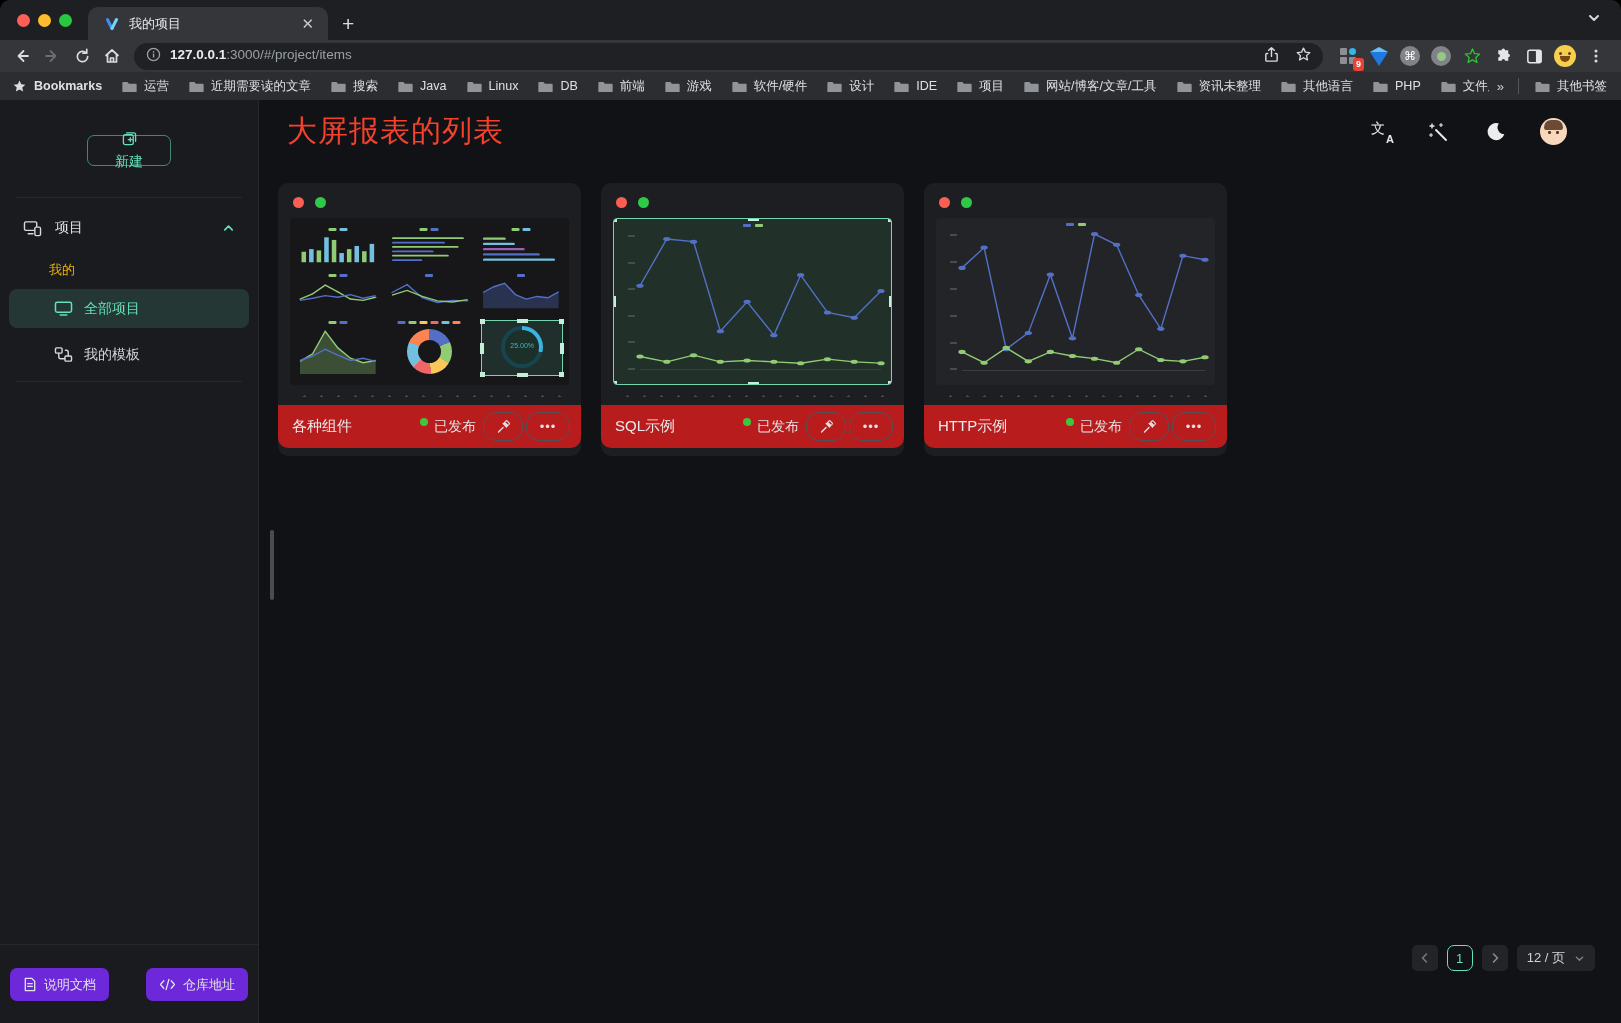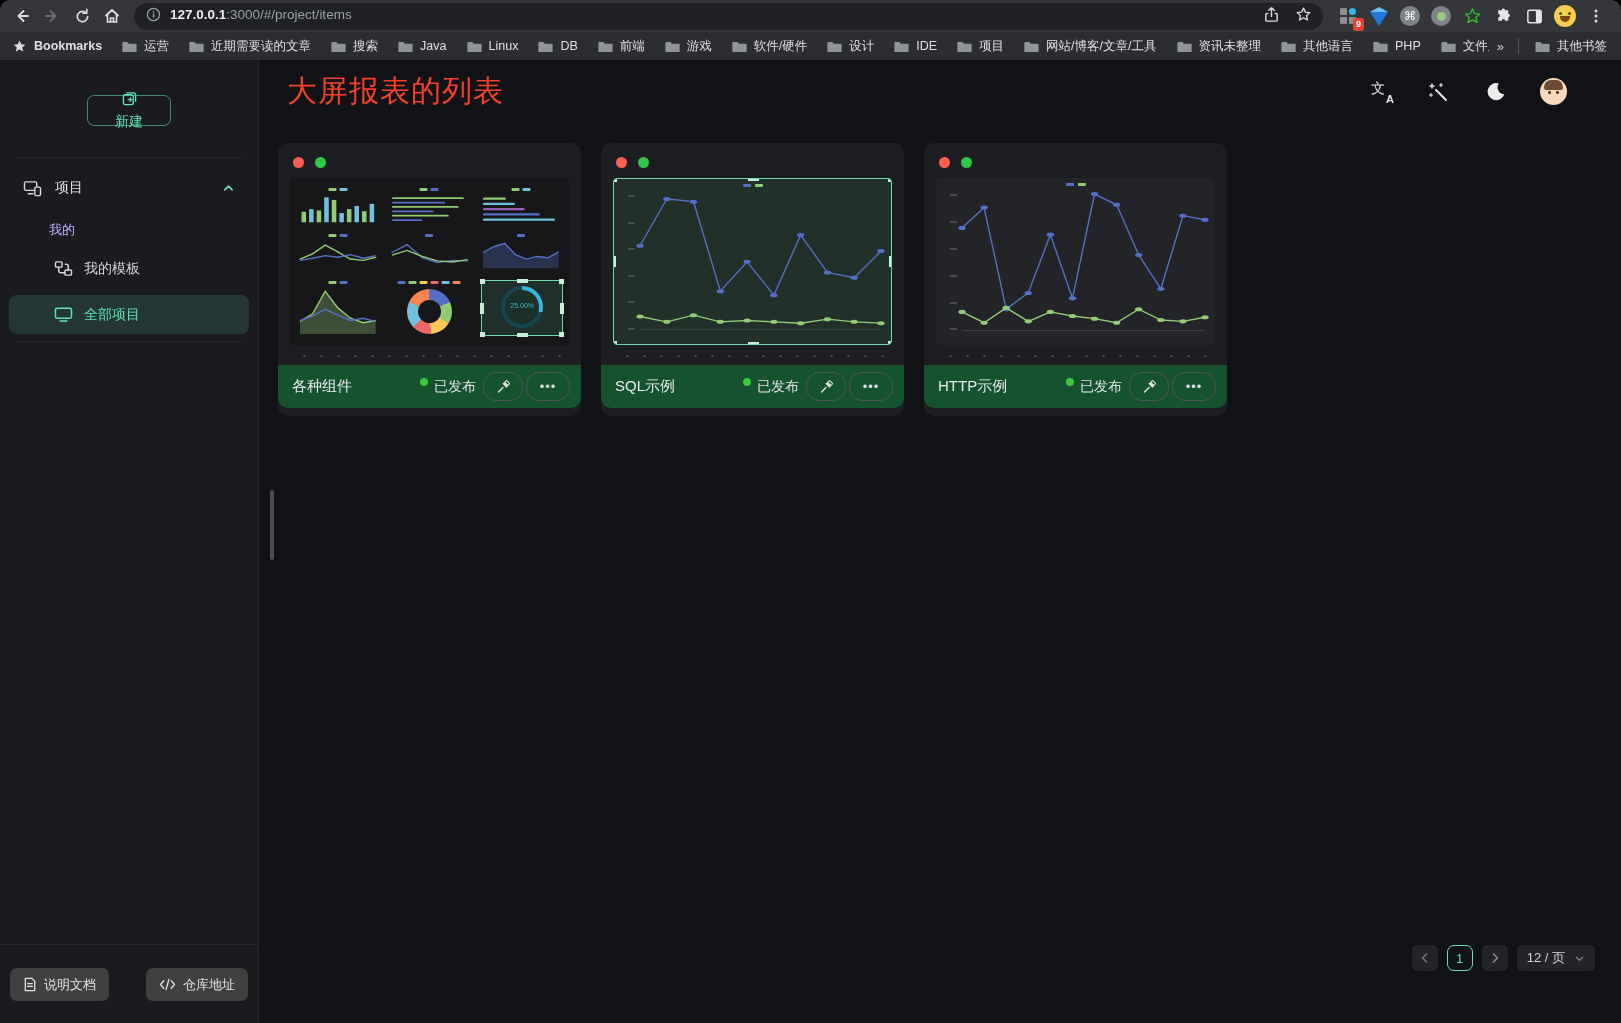--- a/index.html
+++ b/index.html
@@ -44,25 +44,25 @@
   .bm-sep { width:1px; height:16px; background:#55565a; margin:0 6px; flex-shrink:0; }
 
   
   .app { flex:1; display:flex; min-height:0; }
   .sidebar { width:259px; background:#1a1b1f; border-right:1px solid #27282c; display:flex; flex-direction:column; flex-shrink:0; }
   .new-btn { margin:35px auto 0; width:84px; height:31px; border:1px solid rgba(99,226,183,.55); border-radius:7px; display:flex; align-items:center; justify-content:center; gap:7px; color:#63e2b7; font-size:14px; background:transparent; cursor:pointer;flex-direction:column; }
   .side-divider { height:1px; background:#27282c; margin:31px 16px 0; }
   .menu { padding:9px 9px 0; }
   .menu-head { display:flex; align-items:center; gap:13px; height:42px; padding:0 14px; color:#e2e3e5; font-size:14px; border-radius:8px; }
   .menu-head .spacer { flex:1; }
-  .menu-group { color:#c4b5fd; font-size:13px; padding:12px 0 10px 40px; }
+  .menu-group { color:#eab308; font-size:13px; padding:12px 0 10px 40px; }
   .menu-item { height:39px; border-radius:8px; display:flex; align-items:center; gap:11px; padding-left:45px; color:#d3d4d6; font-size:14px; margin-bottom:7px; }
   .menu-item.active { background:rgba(99,226,183,.14); color:#63e2b7; }
   .sidebar-bottom { margin-top:auto; border-top:1px solid #27282c; padding:23px 10px 22px; display:flex; justify-content:space-between; }
-  .foot-btn { height:33px; background:#404040; border:none; border-radius:7px; color:#e2e3e5; font-size:13px; display:flex; align-items:center; gap:7px; padding:0 13px; cursor:pointer; }
+  .foot-btn { height:33px; background:#6d28d9; border:none; border-radius:7px; color:#e2e3e5; font-size:13px; display:flex; align-items:center; gap:7px; padding:0 13px; cursor:pointer; }
 
   .main { flex:1; background:#111216; position:relative; min-width:0; }
   .main-header { height:63px; display:flex; align-items:center; padding:0 54px 0 28px; }
   .page-title { font-size:30px; color:#f5402c; letter-spacing:1px; font-weight:500; }
   .header-icons { margin-left:auto; display:flex; align-items:center; gap:33px; }
   .hicon { width:24px; height:24px; display:flex; align-items:center; justify-content:center; cursor:pointer; }
   .translate { position:relative; width:22px; height:20px; color:#e8e9eb; }
   .translate .zh { position:absolute; left:0; top:-2px; font-size:14px; }
   .translate .en { position:absolute; right:-1px; bottom:-3px; font-size:11px; font-weight:bold; }
   .user-avatar { width:27px; height:27px; border-radius:50%; background:#f7d8bd; position:relative; overflow:hidden; }
@@ -98,40 +98,63 @@
   .mini-legend { position:absolute; top:1px; left:50%; transform:translateX(-50%); display:flex; gap:3px; }
   .donut-wrap { display:flex; align-items:center; justify-content:center; height:100%; }
   .donut { width:45px; height:45px; border-radius:50%; position:relative; }
   .donut::after { content:""; position:absolute; inset:11px; border-radius:50%; background:#17171a; }
   .gauge-sel { position:absolute; inset:0 -1px 0 1px; background:rgba(99,226,183,.12); border:1px solid #74d6ae; }
   .gauge-ring { width:42px; height:42px; margin:5px auto 0; border-radius:50%; background:conic-gradient(#38b6e3 8deg 105deg, #17444f 105deg 368deg); position:relative; }
   .gauge-ring::after { content:""; position:absolute; inset:4px; border-radius:50%; background:#1d2f29; }
   .gauge-label { position:absolute; left:0; right:0; top:21px; text-align:center; font-size:7px; color:#35b9c6; z-index:2; }
 
   .dotline { height:3px; margin:10px 3px 0; background-image:radial-gradient(circle, #4a4b4f 1.2px, transparent 1.4px); background-size:17px 3px; background-position:3px 0; background-repeat:repeat-x; }
-  .card-footer { margin:8px -12px 8px; background:#14532d; border-radius:0 0 10px 10px; height:44px; display:flex; align-items:center; padding:0 11px 0 14px; gap:3px; }
+  .card-footer { margin:8px -12px 8px; background:#b91c1c; border-radius:0 0 10px 10px; height:44px; display:flex; align-items:center; padding:0 11px 0 14px; gap:3px; }
   .card-name { font-size:15px; color:#eaebed; flex:1; }
   .status { display:flex; align-items:flex-start; gap:6px; font-size:14px; color:#e0e1e3; }
   .status-dot { width:8px; height:8px; border-radius:50%; background:#3fc73c; }
   .icon-btn { height:29px; border:1px solid #515257; border-radius:13px; background:transparent; color:#e0e1e3; display:flex; align-items:center; justify-content:center; cursor:pointer; }
   .icon-btn.hammer { width:40px; margin-left:4px; }
   .icon-btn.more { width:44px; font-size:13px; letter-spacing:1px; }
 
   .pagination { position:absolute; right:26px; bottom:52px; display:flex; align-items:center; gap:9px; }
   .pg-btn { width:26px; height:26px; border-radius:5px; background:#232428; border:none; display:flex; align-items:center; justify-content:center; cursor:pointer; }
   .pg-page { width:26px; height:26px; border-radius:7px; border:1px solid #63e2b7; background:transparent; color:#63e2b7; font-size:13px; display:flex; align-items:center; justify-content:center; }
   .pg-select { height:26px; border-radius:5px; background:#232428; color:#d2d3d5; font-size:13px; display:flex; align-items:center; gap:9px; padding:0 10px; cursor:pointer; }
 
   svg { display:block; }
 </style>
 </head>
 <body>
 
 <div class="window">
 
+  <div class="tabstrip">
+    <div class="traffic">
+      <span class="light red"></span>
+      <span class="light yellow"></span>
+      <span class="light green"></span>
+    </div>
+    <div class="tab">
+      <span>
+        <svg width="16" height="16" viewBox="0 0 16 16">
+          <path d="M3.5 3.5 L8 12.5" stroke="#3f8ef2" stroke-width="3" stroke-linecap="round" fill="none"></path>
+          <path d="M12.5 3.5 L8 12.5" stroke="#6fd6fb" stroke-width="3" stroke-linecap="round" fill="none"></path>
+        </svg>
+      </span>
+      <span class="tab-title">我的项目</span>
+      <span class="tab-close">✕</span>
+    </div>
+    <div class="newtab-btn">+</div>
+    <div class="tabs-chevron">
+      <svg width="14" height="14" viewBox="0 0 14 14">
+          <path d="M3 5 l4 4 4-4" stroke="#d7d8da" stroke-width="2" fill="none" stroke-linecap="round" stroke-linejoin="round"></path>
+        </svg>
+    </div>
+  </div>
 
   <div class="toolbar">
     <span class="nav-ic">
       <svg width="18" height="18" viewBox="0 0 18 18">
           <path d="M10.5 4 L5.5 9 l5 5 M5.5 9 H15" stroke="#dadcde" stroke-width="1.8" fill="none" stroke-linecap="round" stroke-linejoin="round"></path>
         </svg>
     </span>
     <span class="nav-ic">
       <svg width="18" height="18" viewBox="0 0 18 18">
           <path d="M7.5 4 L12.5 9 l-5 5 M12.5 9 H3" stroke="#6a6d71" stroke-width="1.8" fill="none" stroke-linecap="round" stroke-linejoin="round"></path>
@@ -403,38 +426,38 @@
           </span>
           <span>项目</span>
           <span class="spacer"></span>
           <span>
             <svg width="13" height="13" viewBox="0 0 14 14">
                 <path d="M3 8.5 l4-4 4 4" stroke="#63e2b7" stroke-width="1.8" fill="none" stroke-linecap="round" stroke-linejoin="round"></path>
               </svg>
           </span>
         </div>
         <div class="menu-group">我的</div>
+        <div class="menu-item active">
+          <span>
+            <svg width="19" height="17" viewBox="0 0 20 18">
+                <rect x="1.5" y="2.5" width="17" height="10.5" rx="1.8" stroke="#63e2b7" stroke-width="1.6" fill="none"></rect>
+                <path d="M6.5 16 h7" stroke="#63e2b7" stroke-width="1.6" stroke-linecap="round"></path>
+              </svg>
+          </span>
+          <span>全部项目</span>
+        </div>
         <div class="menu-item">
           <span>
             <svg width="19" height="17" viewBox="0 0 20 18">
                 <rect x="1.5" y="2" width="7" height="5.5" rx="1.2" stroke="#d7d8da" stroke-width="1.5" fill="none"></rect>
                 <rect x="11.5" y="10.5" width="7" height="5.5" rx="1.2" stroke="#d7d8da" stroke-width="1.5" fill="none"></rect>
                 <path d="M5 7.5 v4 a2 2 0 0 0 2 2 h4.5 M15 10.5 v-4 a2 2 0 0 0 -2 -2 h-1" stroke="#d7d8da" stroke-width="1.5" fill="none" stroke-linecap="round"></path>
               </svg>
           </span>
           <span>我的模板</span>
-        </div>
-        <div class="menu-item active">
-          <span>
-            <svg width="19" height="17" viewBox="0 0 20 18">
-                <rect x="1.5" y="2.5" width="17" height="10.5" rx="1.8" stroke="#63e2b7" stroke-width="1.6" fill="none"></rect>
-                <path d="M6.5 16 h7" stroke="#63e2b7" stroke-width="1.6" stroke-linecap="round"></path>
-              </svg>
-          </span>
-          <span>全部项目</span>
         </div>
         <div class="side-divider" style="margin:6px 7px 10px"></div>
       </nav>
 
       <div class="sidebar-bottom">
         <button class="foot-btn">
           <span>
             <svg width="14" height="15" viewBox="0 0 14 16">
                 <path d="M2 1.5 h7 l3 3 v10 H2z" stroke="#e2e3e5" stroke-width="1.4" fill="none" stroke-linejoin="round"></path>
                 <path d="M4.5 7 h5 M4.5 10 h5" stroke="#e2e3e5" stroke-width="1.3" stroke-linecap="round"></path>

